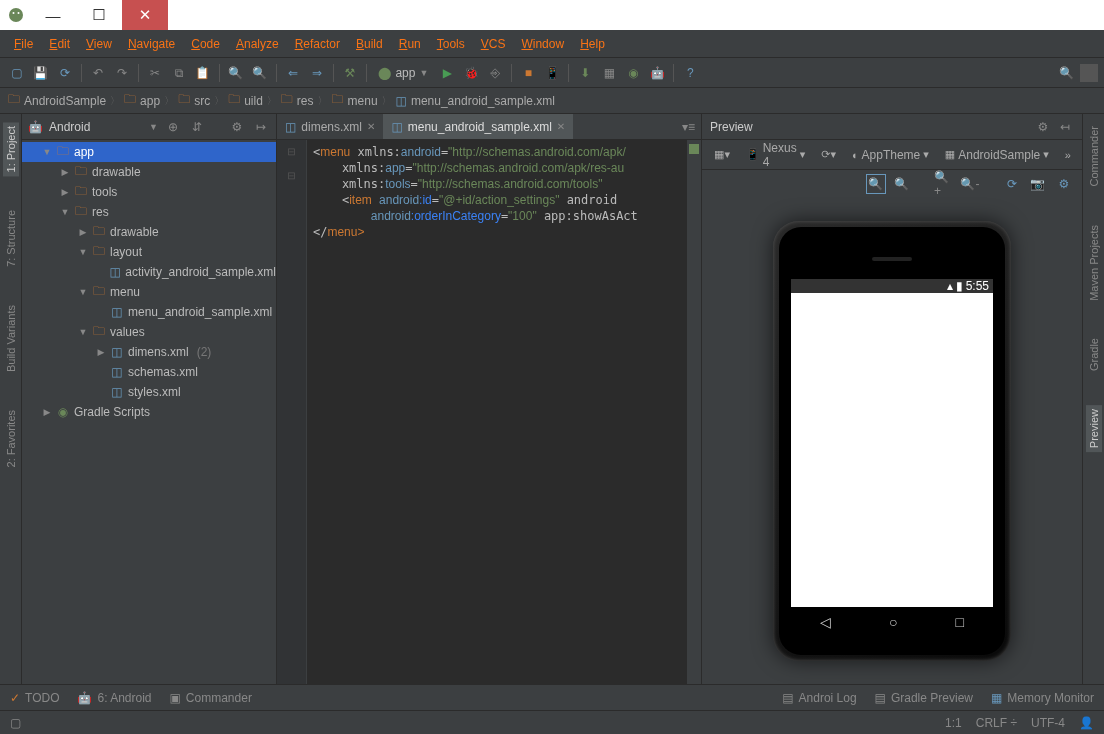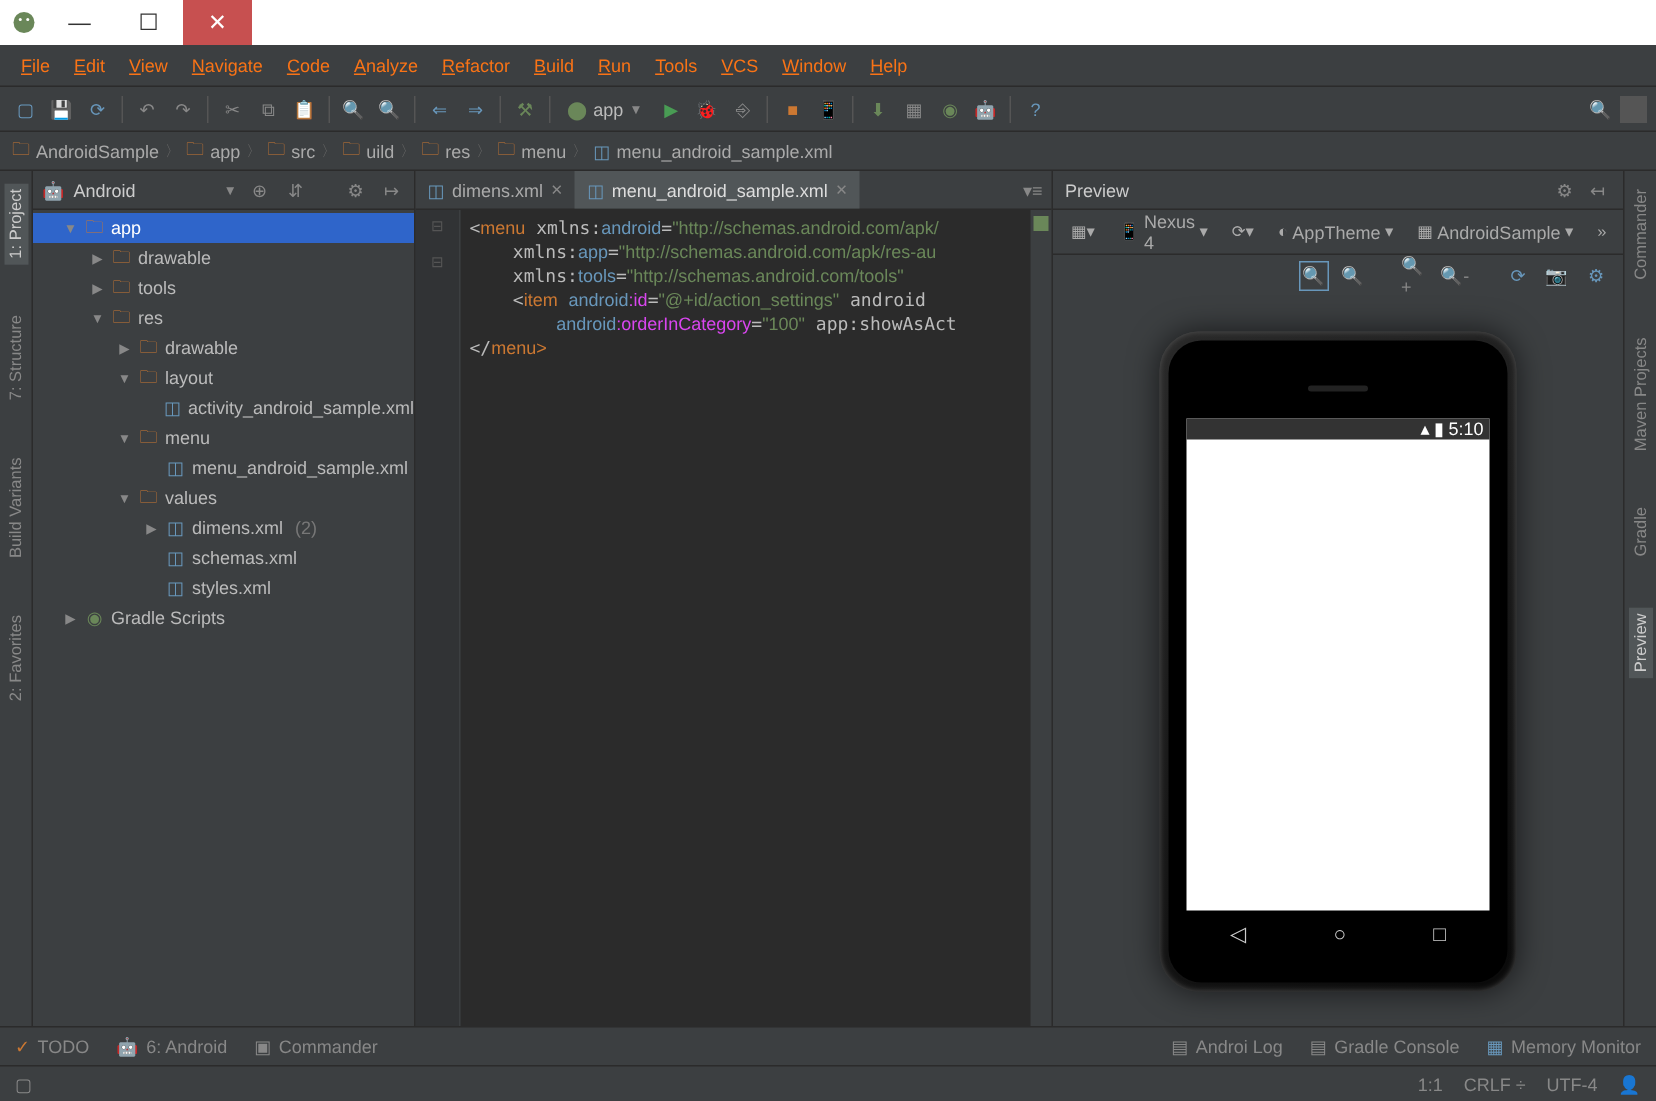--- a/index.html
+++ b/index.html
@@ -60,21 +60,21 @@
   .editor { flex:1; background:#2b2b2b; display:flex; flex-direction:column; min-width:0; border-right:1px solid #2b2b2b; }
   .edtabs { height:26px; display:flex; align-items:center; background:#3c3f41; border-bottom:1px solid #2b2b2b; }
   .edtab { display:flex; align-items:center; gap:5px; padding:0 8px; height:100%; color:#aaa; }
   .edtab.active { background:#515658; color:#ddd; }
   .edtab .close { color:#888; font-size:10px; }
   .edtabs .tailbtn { margin-left:auto; padding:0 6px; color:#888; }
   .code { flex:1; display:flex; min-height:0; }
   .gutter { width:30px; background:#313335; border-right:1px solid #3c3f41; padding-top:4px; display:flex; flex-direction:column; align-items:center; gap:2px; }
   .gutter .gi { color:#555; font-size:10px; line-height:16px; }
   .codetext { flex:1; padding:4px 6px; font-family:Consolas,monospace; font-size:12px; line-height:16px; white-space:pre; overflow:hidden; }
-  .t-tag{color:#cc7832}.t-attr{color:#d946ef}.t-val{color:#6a8759}.t-pfx{color:#6897bb}
+  .t-tag{color:#cc7832}.t-attr{color:#3b82f6}.t-val{color:#6a8759}.t-pfx{color:#6897bb}
   
   .preview { width:380px; background:#3c3f41; display:flex; flex-direction:column; }
   .preview-head { height:26px; display:flex; align-items:center; padding:0 8px; border-bottom:1px solid #2b2b2b; gap:4px; }
   .preview-head .title { flex:1; color:#ccc; }
   .preview-head .hbtn { width:18px; text-align:center; color:#888; }
   .preview-tools { height:30px; display:flex; align-items:center; padding:0 6px; gap:4px; border-bottom:1px solid #2b2b2b; }
   .preview-tools .pbtn { padding:2px 6px; color:#aaa; display:flex; align-items:center; gap:3px; font-size:11px; }
   .preview-zoom { height:28px; display:flex; align-items:center; justify-content:flex-end; padding:0 8px; gap:6px; }
   .preview-zoom .zb { width:20px; height:20px; display:flex; align-items:center; justify-content:center; color:#888; }
   .preview-zoom .zb.sel { border:1px solid #6897bb; color:#6897bb; }
@@ -363,21 +363,21 @@
     </div>
     <div class="device-area">
       <div class="phone">
         <div class="phone-frame">
           <div class="speaker"></div>
           <div class="screen">
             <div class="sb"></div>
             <div class="statusbar">
               <span>▴</span>
               <span>▮</span>
-              <span>5:10</span>
+              <span>5:55</span>
             </div>
           </div>
           <div class="navbar">
             <span class="nbi">◁</span>
             <span class="nbi">○</span>
             <span class="nbi">□</span>
           </div>
         </div>
       </div>
     </div>
@@ -404,21 +404,21 @@
       <span>▣</span>
       <span>Commander</span>
     </div>
   <div class="spacer"></div>
   <div class="btab">
       <span>▤</span>
       <span>Androi Log</span>
     </div>
   <div class="btab">
       <span>▤</span>
-      <span>Gradle Console</span>
+      <span>Gradle Preview</span>
     </div>
   <div class="btab">
       <span style="color:#6897bb">▦</span>
       <span>Memory Monitor</span>
     </div>
 </div>
 
 <div class="statusline">
   <span>▢</span>
   <div class="spacer"></div>

